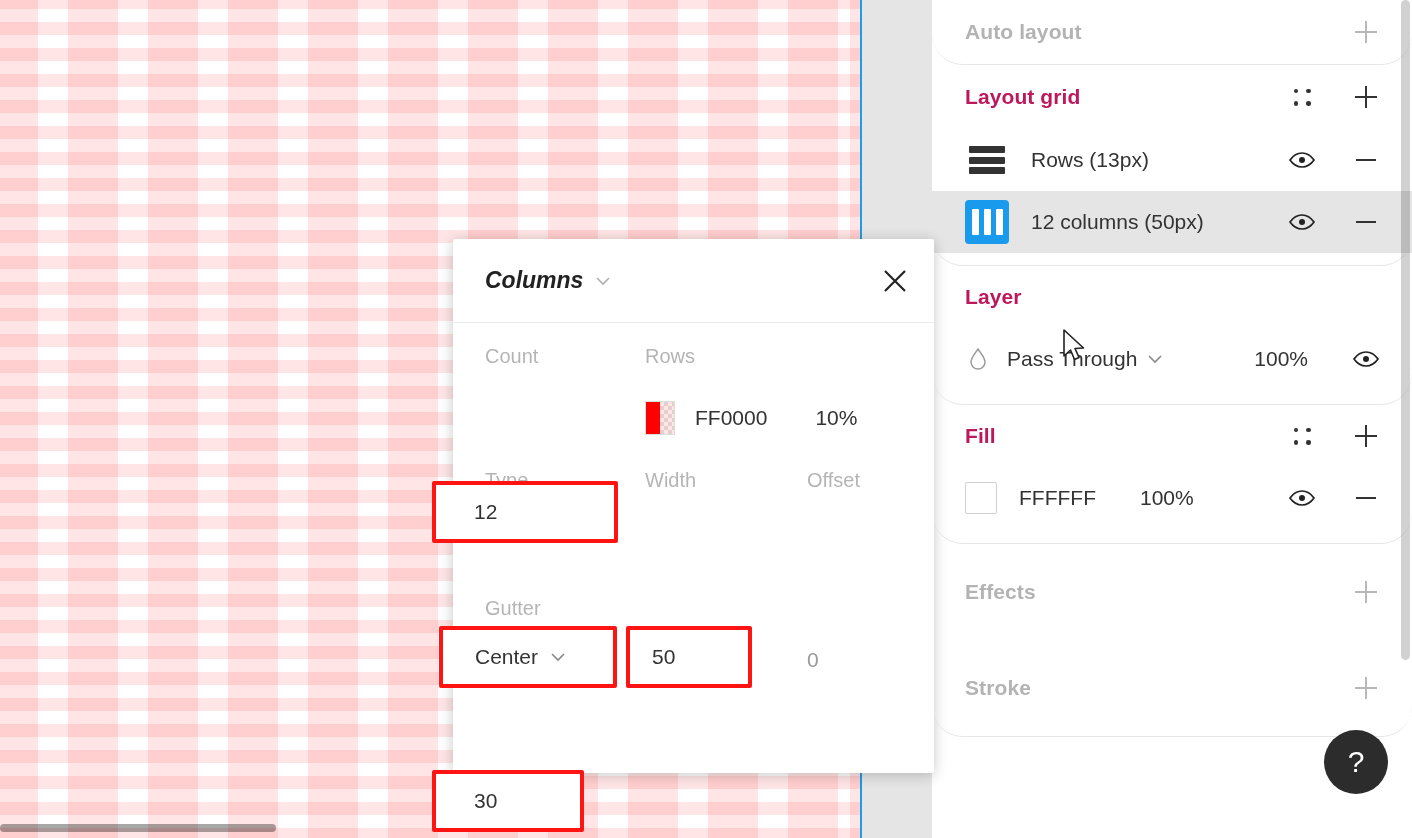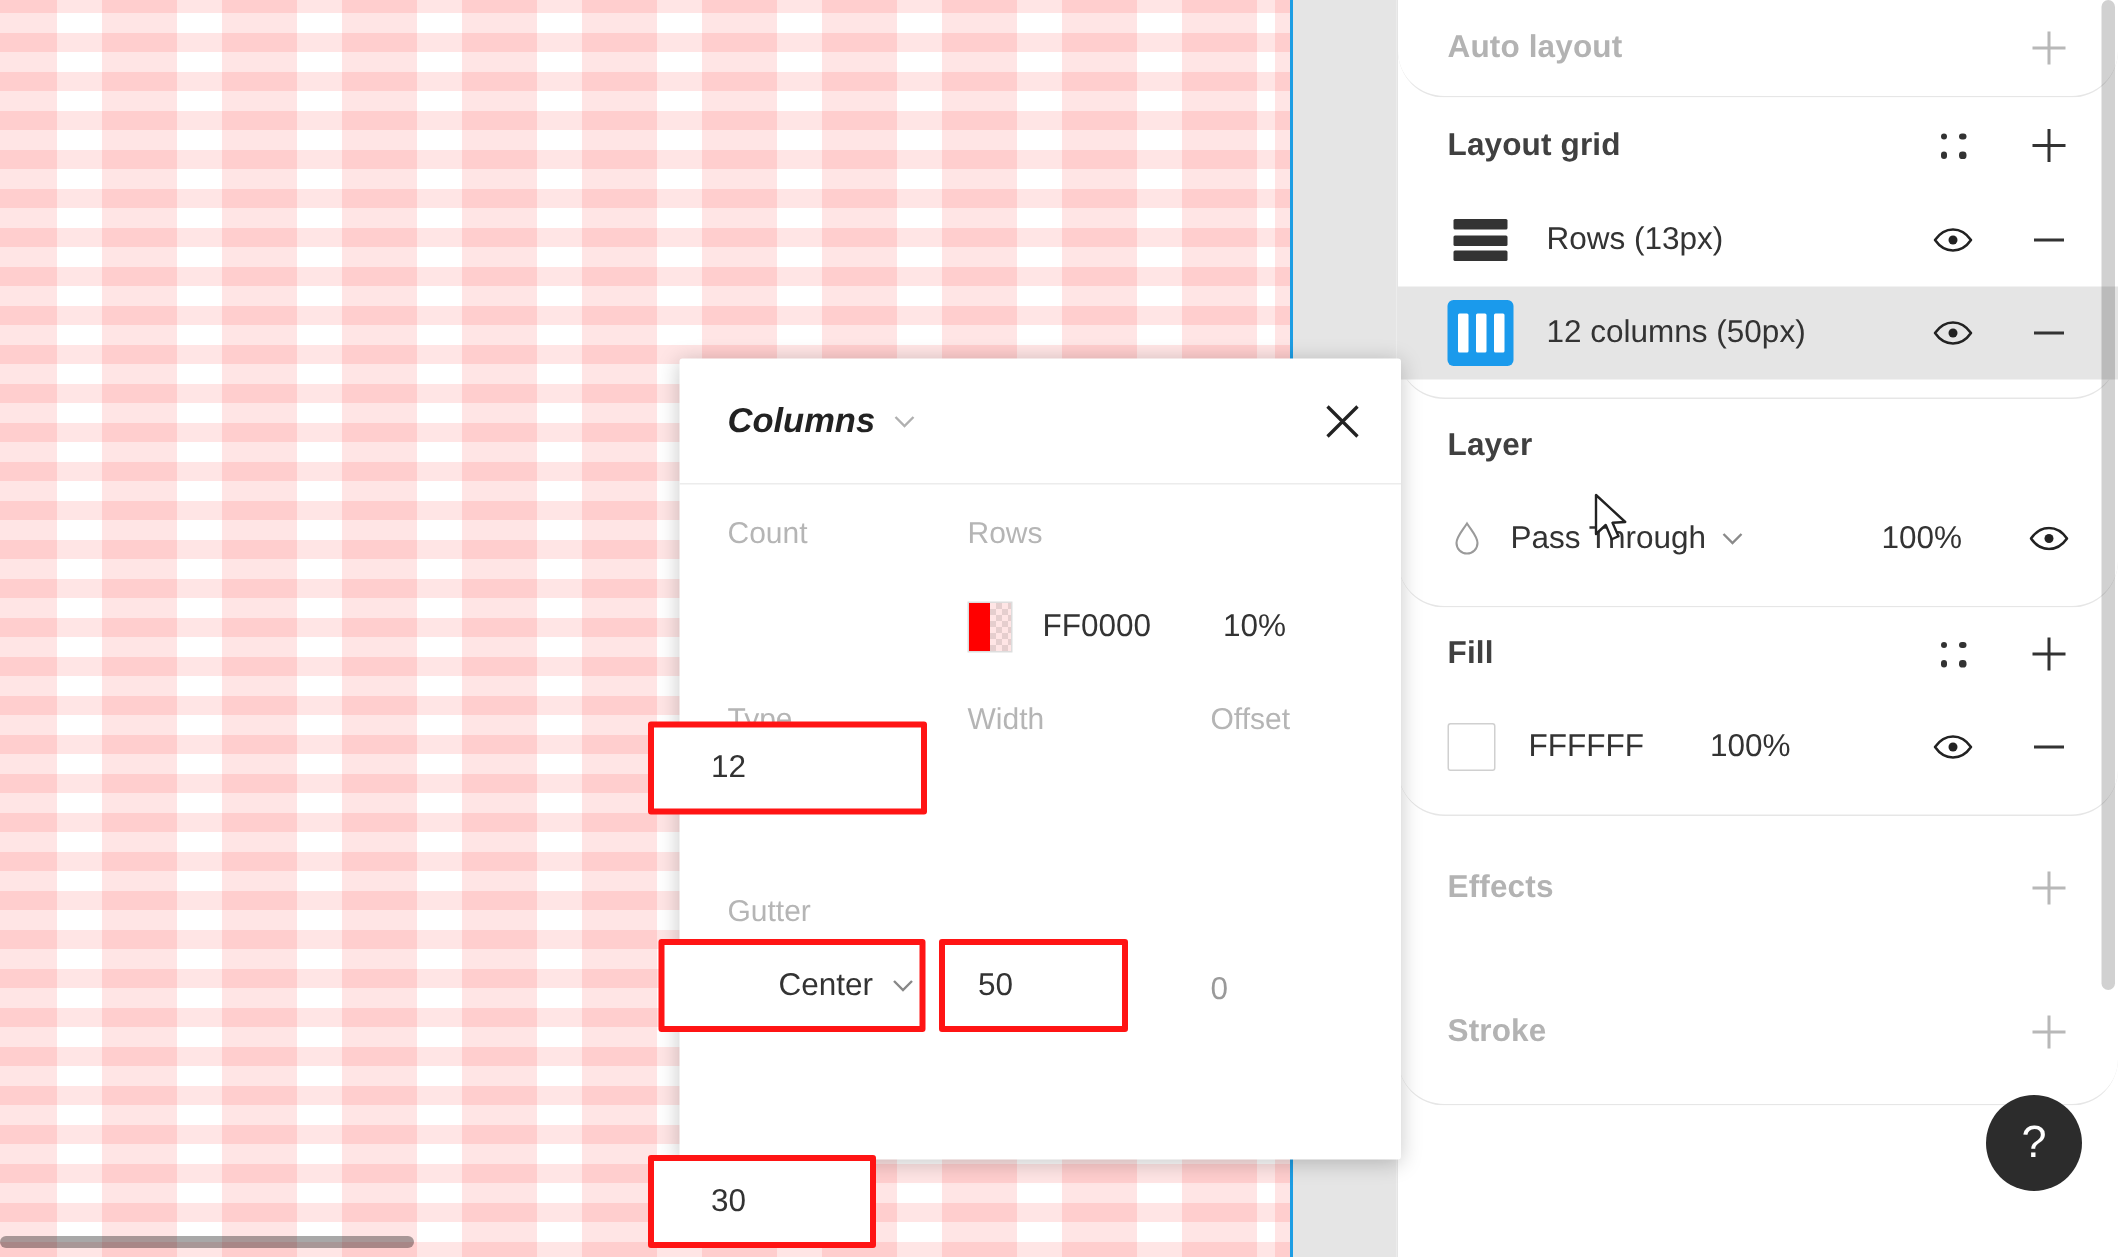--- a/index.html
+++ b/index.html
@@ -69,21 +69,21 @@
     border-left: 1px solid #e5e5e5;
   }
   .section { border-bottom: 1px solid #e6e6e6; position: relative; border-radius: 31px; }
   .row {
     display: flex; align-items: center;
     height: 64px;
     padding: 0 26px 0 33px;
     position: relative;
   }
   .sec-title {
-    font-size: 21px; font-weight: bold; color: #404040;
+    font-size: 21px; font-weight: bold; color: #be185d;
     letter-spacing: .1px;
   }
   .sec-title.muted { color: #b3b3b3; font-weight: bold; }
   .spacer { flex: 1; }
 
   .icon-btn {
     width: 40px; height: 40px;
     display: flex; align-items: center; justify-content: center;
     color: #333;
   }
@@ -418,21 +418,21 @@
         <span class="field-text" style="margin-left:20px">FF0000</span>
         <span class="field-text" style="margin-left:48px">10%</span>
       </div>
 
       <div style="display:flex; height:44px; margin-top:20px;">
         <span class="fld-label" style="width:160px">Type</span>
         <span class="fld-label" style="width:162px">Width</span>
         <span class="fld-label">Offset</span>
       </div>
 
-      <div class="hl" style="left:-14px; top:303px; width:178px; height:62px;padding-left:44px;">
+      <div class="hl" style="left:-14px; top:303px; width:178px; height:62px;">
         <span class="field-text" style="padding-left:32px">Center</span>
         <svg class="chev" style="margin-left:12px" viewBox="0 0 16 10">
           <path d="M2 2 L8 8 L14 2" fill="none" stroke="#888" stroke-width="1.6"></path>
         </svg>
       </div>
 
       <div class="hl" style="left:173px; top:303px; width:126px; height:62px;">
         <span class="field-text" style="padding-left:22px">50</span>
       </div>
 

